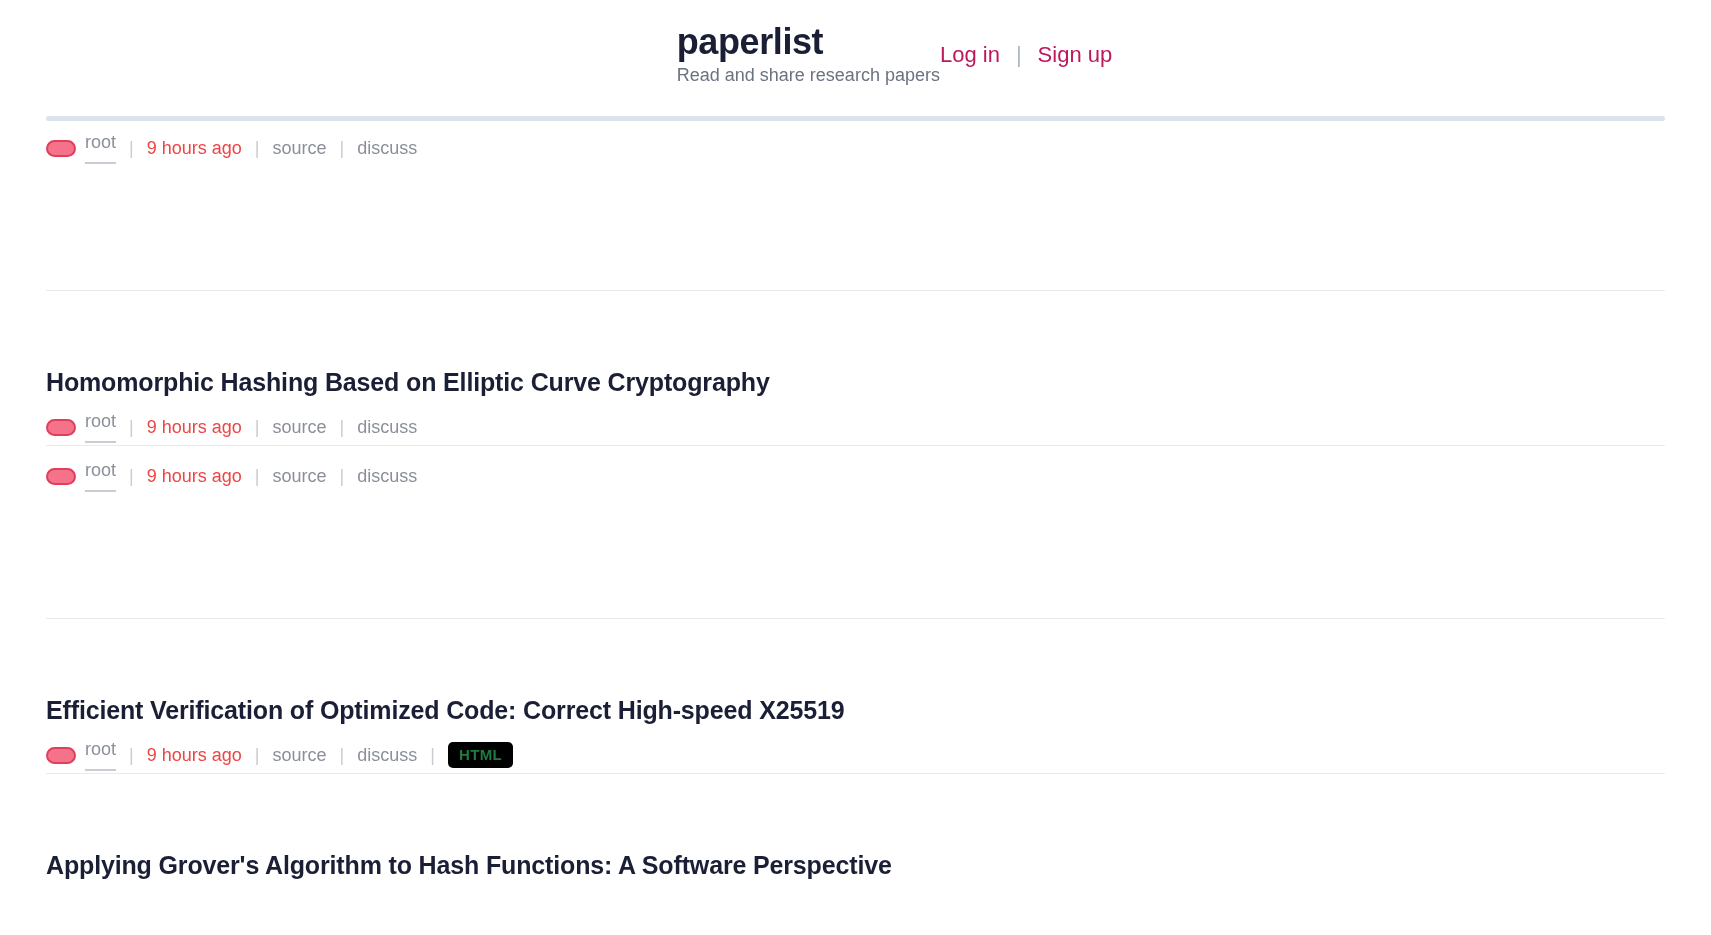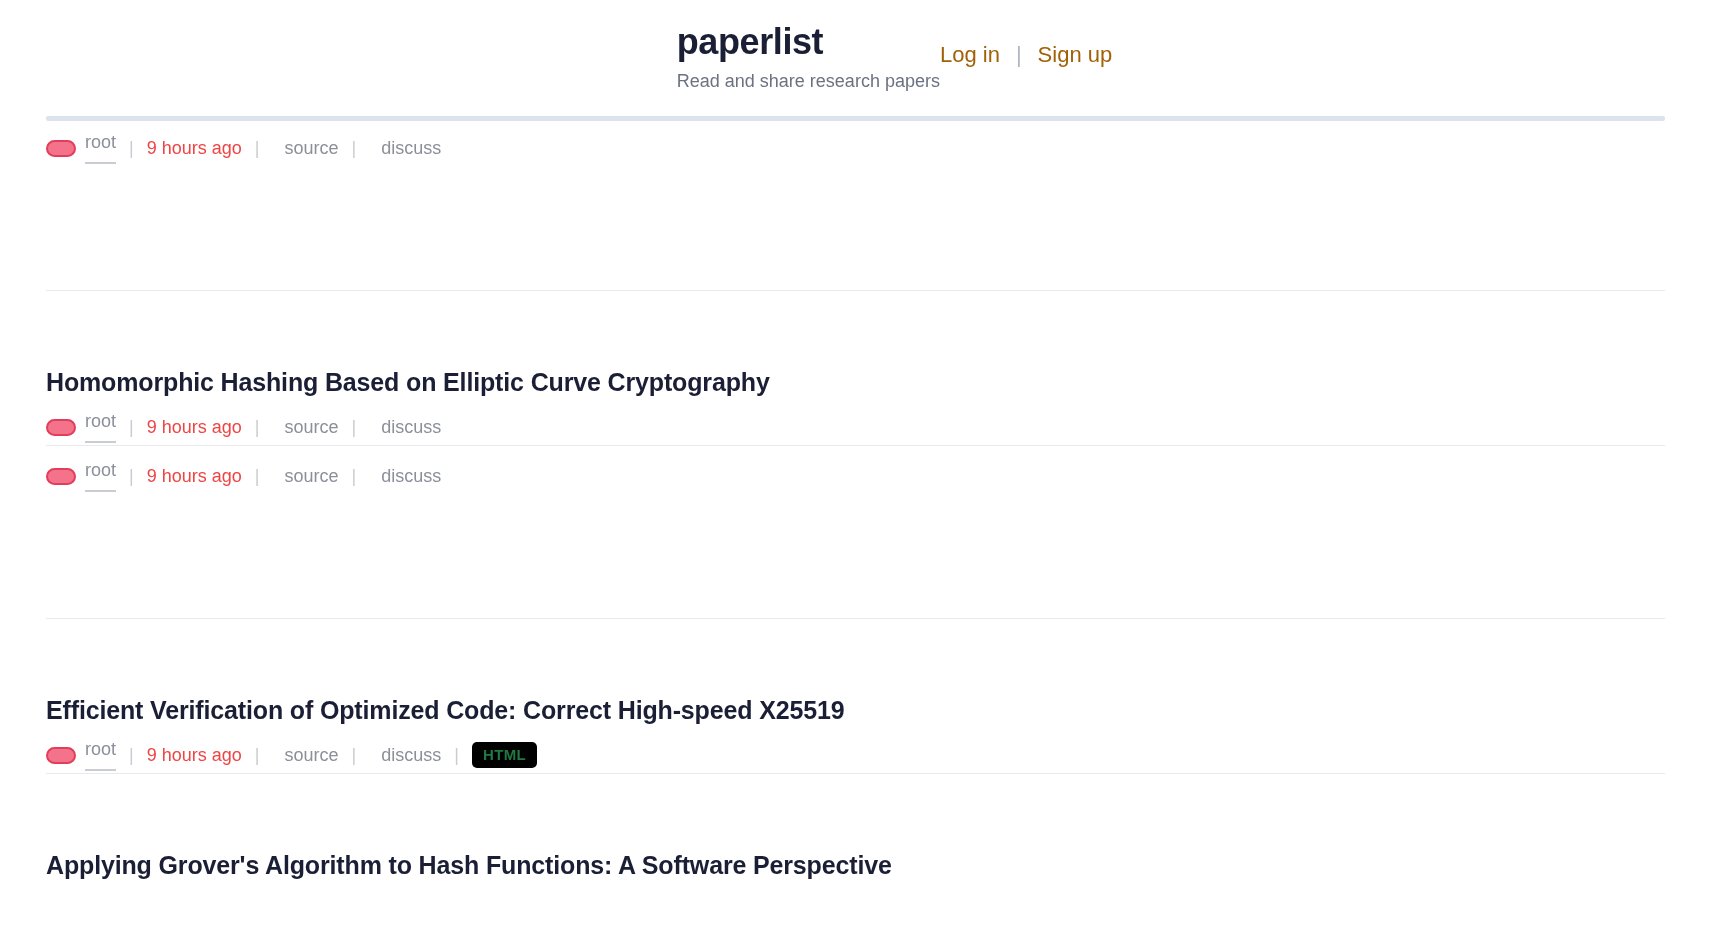--- a/index.html
+++ b/index.html
@@ -43,37 +43,36 @@
     letter-spacing: -0.4px;
     line-height: 1.12;
     display: block;
   }
 
   .site-tagline {
     font-size: 18px;
     color: #6b7280;
     font-weight: normal;
     line-height: 1.5;
-    margin-top: 6px;
     display: block;
   }
 
   .auth-links {
     display: flex;
     align-items: center;
     gap: 0px;
     margin-top: 20px;
     white-space: nowrap;
     
     margin-right: -78px;
   }
 
   .auth-link {
     font-size: 22px;
-    color: #a16207;
+    color: #be185d;
     text-decoration: none;
     cursor: pointer;
   }
 
   .auth-sep {
     font-size: 22px;
     color: #aeb6c2;
     padding: 0 16px;
     user-select: none;
   }
@@ -163,21 +162,20 @@
   .meta-time {
     color: #ef4444;
     font-size: 18px;
   }
 
   .meta-link {
     color: #8a8f99;
     font-size: 18px;
     text-decoration: none;
     cursor: pointer;
-    margin-left: 12px;
   }
 
   .format-badge {
     display: inline-block;
     background: #000000;
     color: #1e7a41;
     font-size: 15px;
     font-weight: bold;
     letter-spacing: 0.4px;
     padding: 5px 11px 6px 11px;

